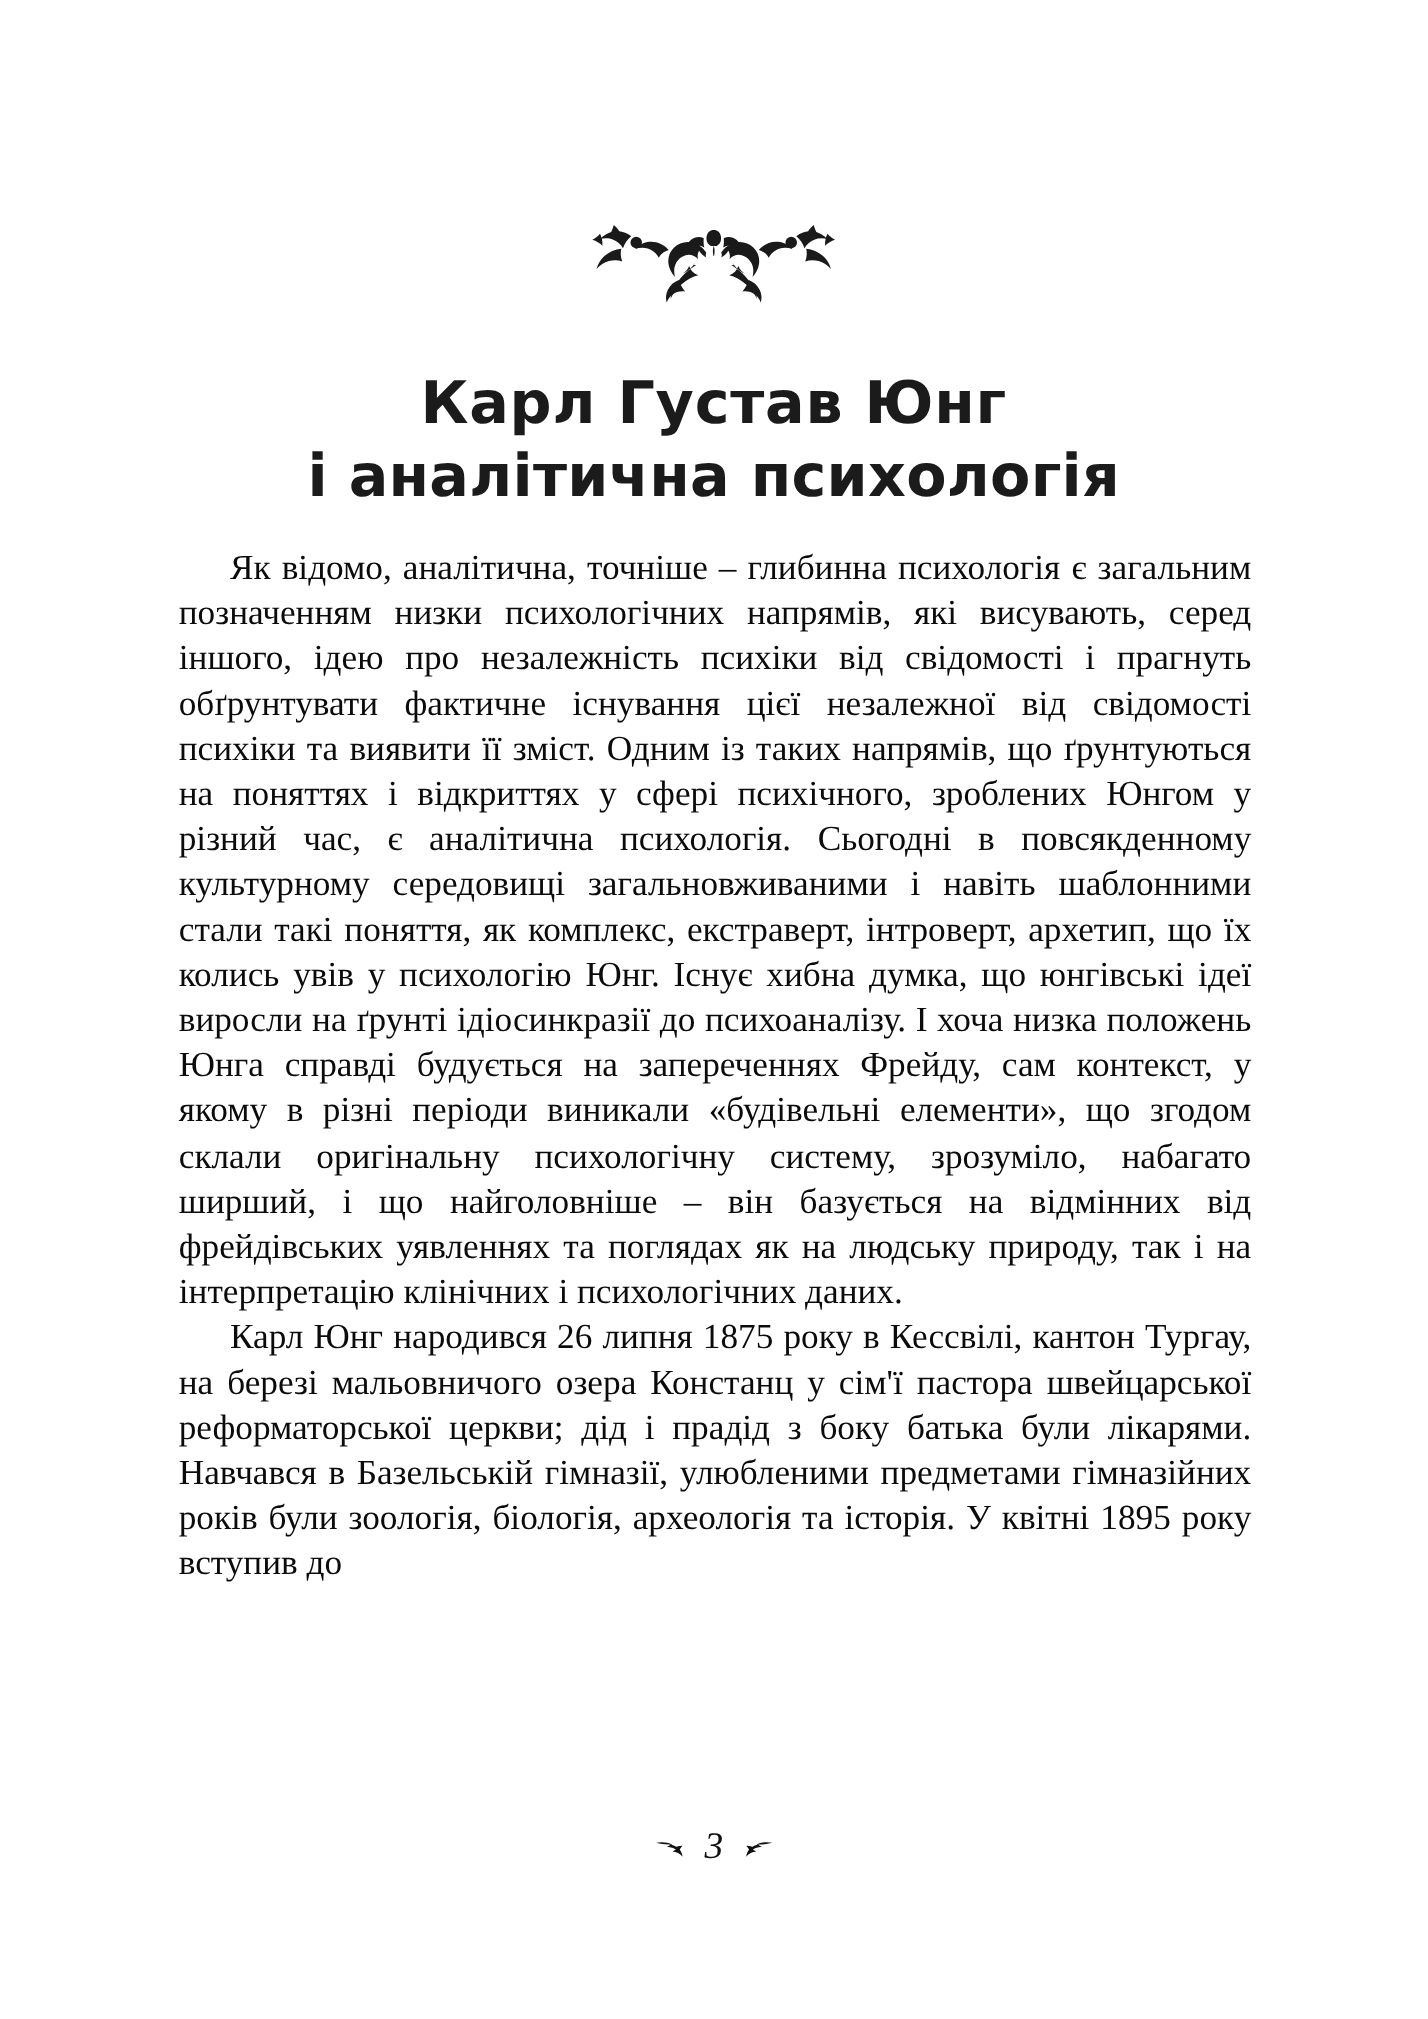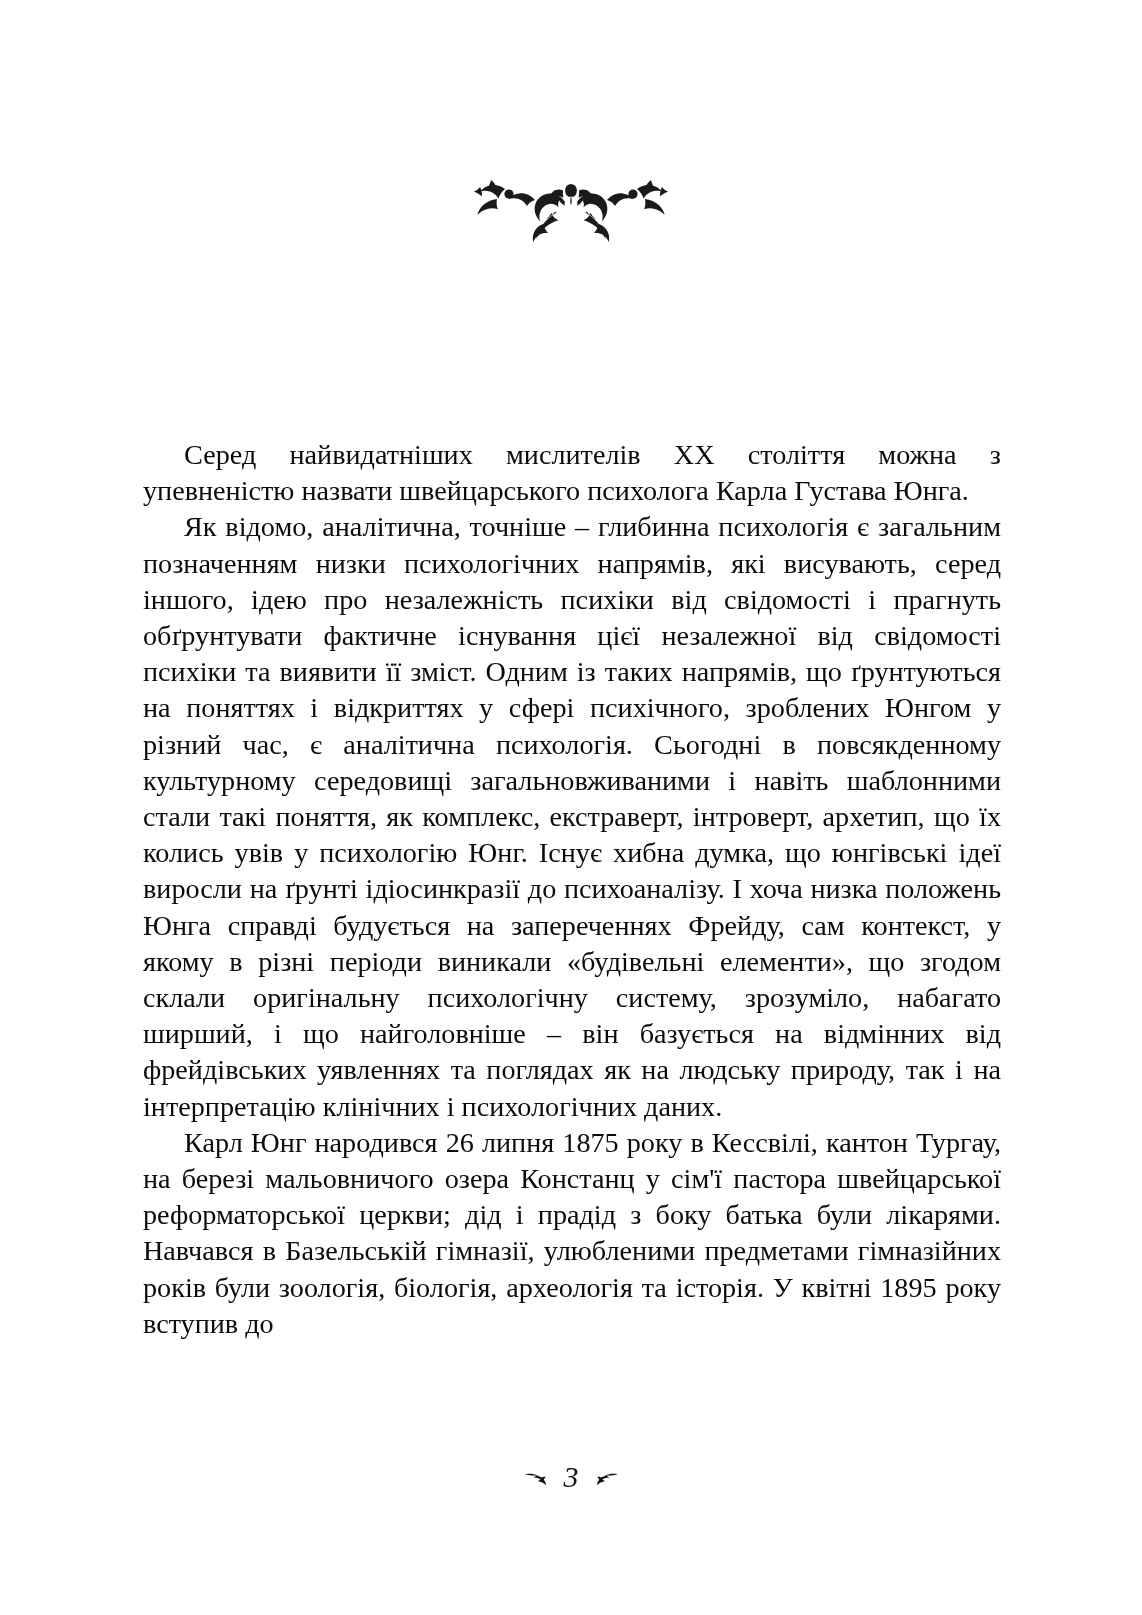--- a/index.html
+++ b/index.html
@@ -152,23 +152,26 @@
         <path d="M198 31c5.2.4 10.4 2.7 14.3 6.6 2.8 2.8 4.6 6.1 5.4 9.5-2.7-3-6.1-5.2-9.8-6.2-3.8-1.1-7.5-.9-10.7.3 1.3-3.2 1.5-6.7.8-10.2z"></path>
 
         <path d="M44 12c2.8 2.2 5 5.2 6.2 8.6-3-1.2-6.4-1.5-9.6-.8 1.6-2.3 2.8-5 3.4-7.8z"></path>
         <path d="M204 12c-2.8 2.2-5 5.2-6.2 8.6 3-1.2 6.4-1.5 9.6-.8-1.6-2.3-2.8-5-3.4-7.8z"></path>
         <path d="M33 19c1.5 2.9 2.2 6.3 1.9 9.6-2.1-2.3-4.9-4-8-4.9 2.5-1.1 4.6-2.7 6.1-4.7z"></path>
         <path d="M215 19c-1.5 2.9-2.2 6.3-1.9 9.6 2.1-2.3 4.9-4 8-4.9-2.5-1.1-4.6-2.7-6.1-4.7z"></path>
       </g>
     </svg>
   </div>
 
+  <h1 class="chapter-title">
+    <span class="t-line first">Карл Густав Юнг</span>
+    <span class="t-line second">і аналітична психологія</span>
+  </h1>
 
   <div class="body-block">
-    <p>Серед найвидатніших мислителів XX століття можна з упевненістю назвати швейцарського психолога Карла Густава Юнга.</p>
     <p>Як відомо, аналітична, точніше – глибинна психологія є загальним позначенням низки психологічних напрямів, які висувають, серед іншого, ідею про незалежність психіки від свідомості і прагнуть обґрунтувати фактичне існування цієї незалежної від свідомості психіки та виявити її зміст. Одним із таких напрямів, що ґрунтуються на поняттях і відкриттях у сфері психічного, зроблених Юнгом у різний час, є аналітична психологія. Сьогодні в повсякденному культурному середовищі загальновживаними і навіть шаблонними стали такі поняття, як комплекс, екстраверт, інтроверт, архетип, що їх колись увів у психологію Юнг. Існує хибна думка, що юнгівські ідеї виросли на ґрунті ідіосинкразії до психоаналізу. І хоча низка положень Юнга справді будується на запереченнях Фрейду, сам контекст, у якому в різні періоди виникали «будівельні елементи», що згодом склали оригінальну психологічну систему, зрозуміло, набагато ширший, і що найголовніше – він базується на відмінних від фрейдівських уявленнях та поглядах як на людську природу, так і на інтерпретацію клінічних і психологічних даних.</p>
     <p>Карл Юнг народився 26 липня 1875 року в Кессвілі, кантон Тургау, на березі мальовничого озера Констанц у сім'ї пастора швейцарської реформаторської церкви; дід і прадід з боку батька були лікарями. Навчався в Базельській гімназії, улюбленими предметами гімназійних років були зоологія, біологія, археологія та історія. У квітні 1895 року вступив до</p>
   </div>
 
   <div class="page-footer">
     <span class="folio-group">
       <span class="leaf">
         <svg viewBox="0 0 26 18" xmlns="http://www.w3.org/2000/svg" aria-hidden="true">
           <g fill="#111111">
             <path d="M1 5.2c4.6-.9 9.1-.4 12.8 1.4-1.6.3-3.1 1-4.3 2 2.6-.2 5.2.6 7.3 2.2-1 .2-2 .7-2.8 1.4 3.1.2 6 1.7 8 4.1-.2-2.6-1.4-5-3.3-6.7-2.1-1.9-4.9-2.9-7.8-3-3.4-.1-6.9-.6-9.9-1.4z"></path>

